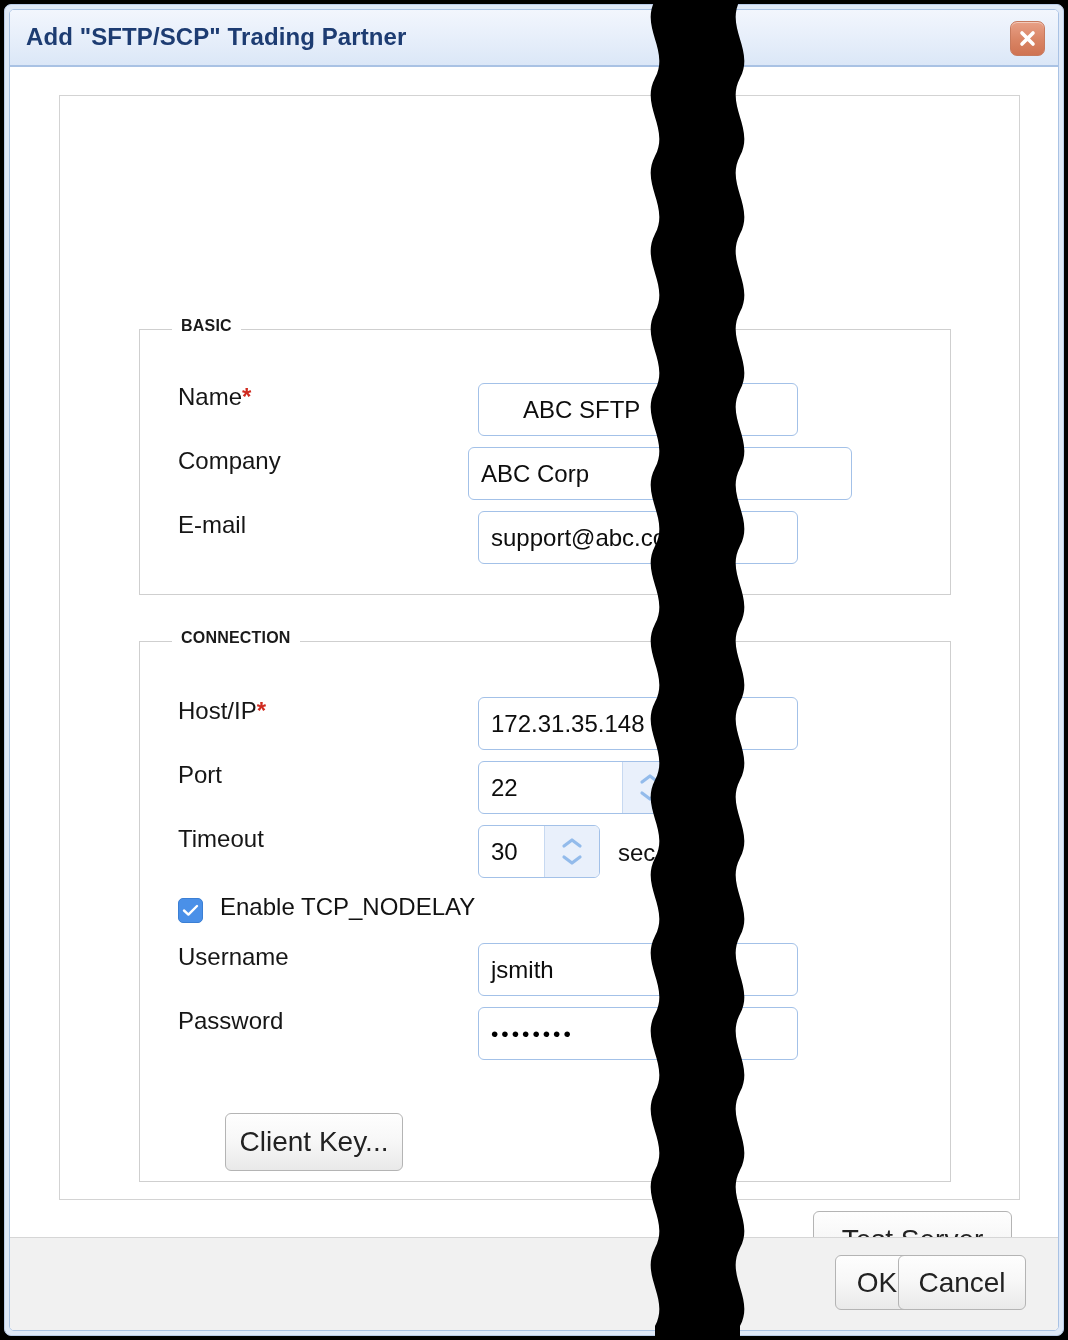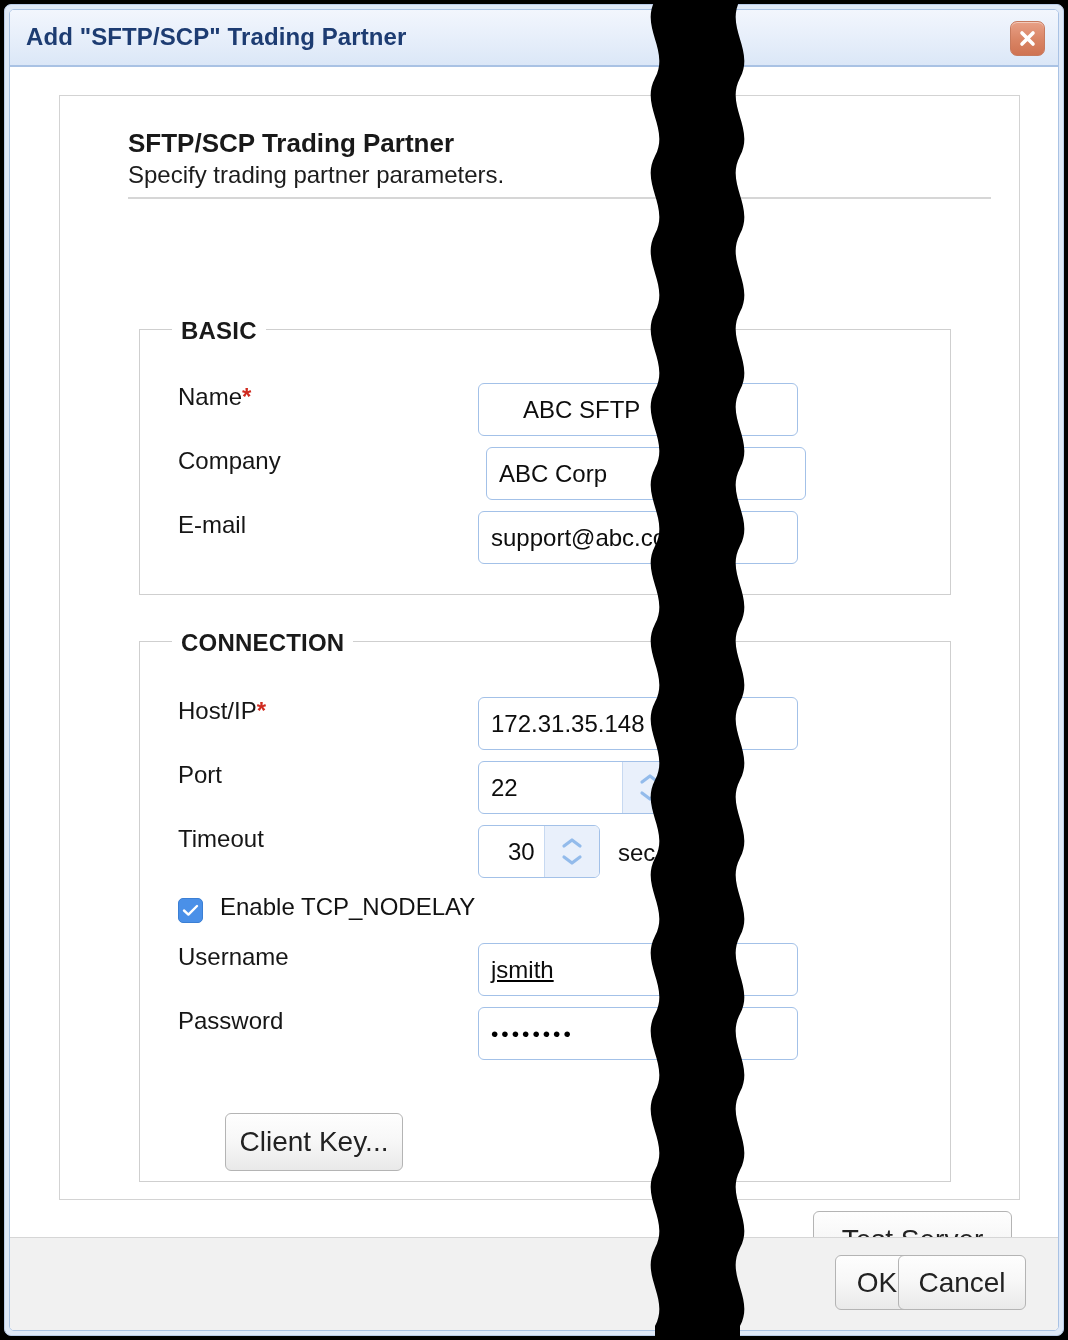--- a/index.html
+++ b/index.html
@@ -108,21 +108,21 @@
   .fieldset {
     position: absolute;
     box-sizing: border-box;
     border: 1px solid #cfcfcf;
   }
   .legend {
     position: absolute;
     top: -13px; left: 32px;
     background: #fff;
     padding: 0 9px;
-    font-size: 24px;
+    font-size: 16px;
     font-weight: bold;
     color: #1a1a1a;
     letter-spacing: .2px;
     white-space: nowrap;
   }
   #fs-basic {
     left: 79px; top: 233px;
     width: 812px; height: 266px;
   }
   #fs-connection {
@@ -254,39 +254,34 @@
       <div id="close-button">
         <svg width="21" height="21" viewBox="0 0 21 21">
           <path d="M5 5 L16 16 M16 5 L5 16" stroke="#ffffff" stroke-width="3.6" stroke-linecap="round" fill="none"></path>
         </svg>
       </div>
     </div>
 
     <div id="body-area">
       <div id="content-panel">
 
-        <div id="panel-header">
-          <div id="panel-title">SFTP/SCP Trading Partner</div>
-          <div id="panel-subtitle">Specify trading partner parameters.</div>
-          <div id="panel-rule"></div>
-        </div>
 
         <div class="fieldset" id="fs-basic">
           <div class="legend">BASIC</div>
 
           <div class="row" style="top:53px;">
             <span class="lbl"><span>Name</span><span class="req">*</span></span>
             <div class="field" style="left:338px; width:320px;padding-left:32px;">
               <span class="val">ABC SFTP</span>
             </div>
           </div>
 
           <div class="row" style="top:117px;">
             <span class="lbl">Company</span>
-            <div class="field" style="left:346px; width:320px;">
+            <div class="field" style="left:328px; width:384px;">
               <span class="val">ABC Corp</span>
             </div>
           </div>
 
           <div class="row" style="top:181px;">
             <span class="lbl">E-mail</span>
             <div class="field" style="left:338px; width:320px;">
               <span class="val">support@abc.com</span>
             </div>
           </div>
@@ -312,21 +307,21 @@
                   </svg>
                 <svg class="chev" width="22" height="12" viewBox="0 0 22 12">
                     <path d="M3 3 L11 9 L19 3" stroke="#93bbeb" stroke-width="3.2" fill="none" stroke-linecap="round" stroke-linejoin="round"></path>
                   </svg>
               </span>
             </div>
           </div>
 
           <div class="row" style="top:183px;">
             <span class="lbl">Timeout</span>
-            <div class="field" style="left:338px; width:122px;padding-left:17px;">
+            <div class="field" style="left:338px; width:122px;">
               <span class="val">30</span>
               <span class="spinbtns">
                 <svg class="chev" width="22" height="12" viewBox="0 0 22 12">
                     <path d="M3 9 L11 3 L19 9" stroke="#93bbeb" stroke-width="3.2" fill="none" stroke-linecap="round" stroke-linejoin="round"></path>
                   </svg>
                 <svg class="chev" width="22" height="12" viewBox="0 0 22 12">
                     <path d="M3 3 L11 9 L19 3" stroke="#93bbeb" stroke-width="3.2" fill="none" stroke-linecap="round" stroke-linejoin="round"></path>
                   </svg>
               </span>
             </div>
@@ -337,21 +332,21 @@
             <span class="cbx" style="left:38px; top:0px;">
               <svg width="17" height="15" viewBox="0 0 17 15">
                   <path d="M2 7.5 L6.4 11.6 L15 3" stroke="#ffffff" stroke-width="2.4" fill="none" stroke-linecap="round" stroke-linejoin="round"></path>
                 </svg>
             </span>
             <span class="cbx-label" style="left:80px; top:-5px;">Enable TCP_NODELAY</span>
           </div>
 
           <div class="row" style="top:301px;">
             <span class="lbl">Username</span>
-            <div class="field" style="left:338px; width:320px;text-decoration:underline;">
+            <div class="field" style="left:338px; width:320px;">
               <span class="val">jsmith</span>
             </div>
           </div>
 
           <div class="row" style="top:365px;">
             <span class="lbl">Password</span>
             <div class="field" style="left:338px; width:320px;">
               <span class="dots">••••••••</span>
             </div>
           </div>

